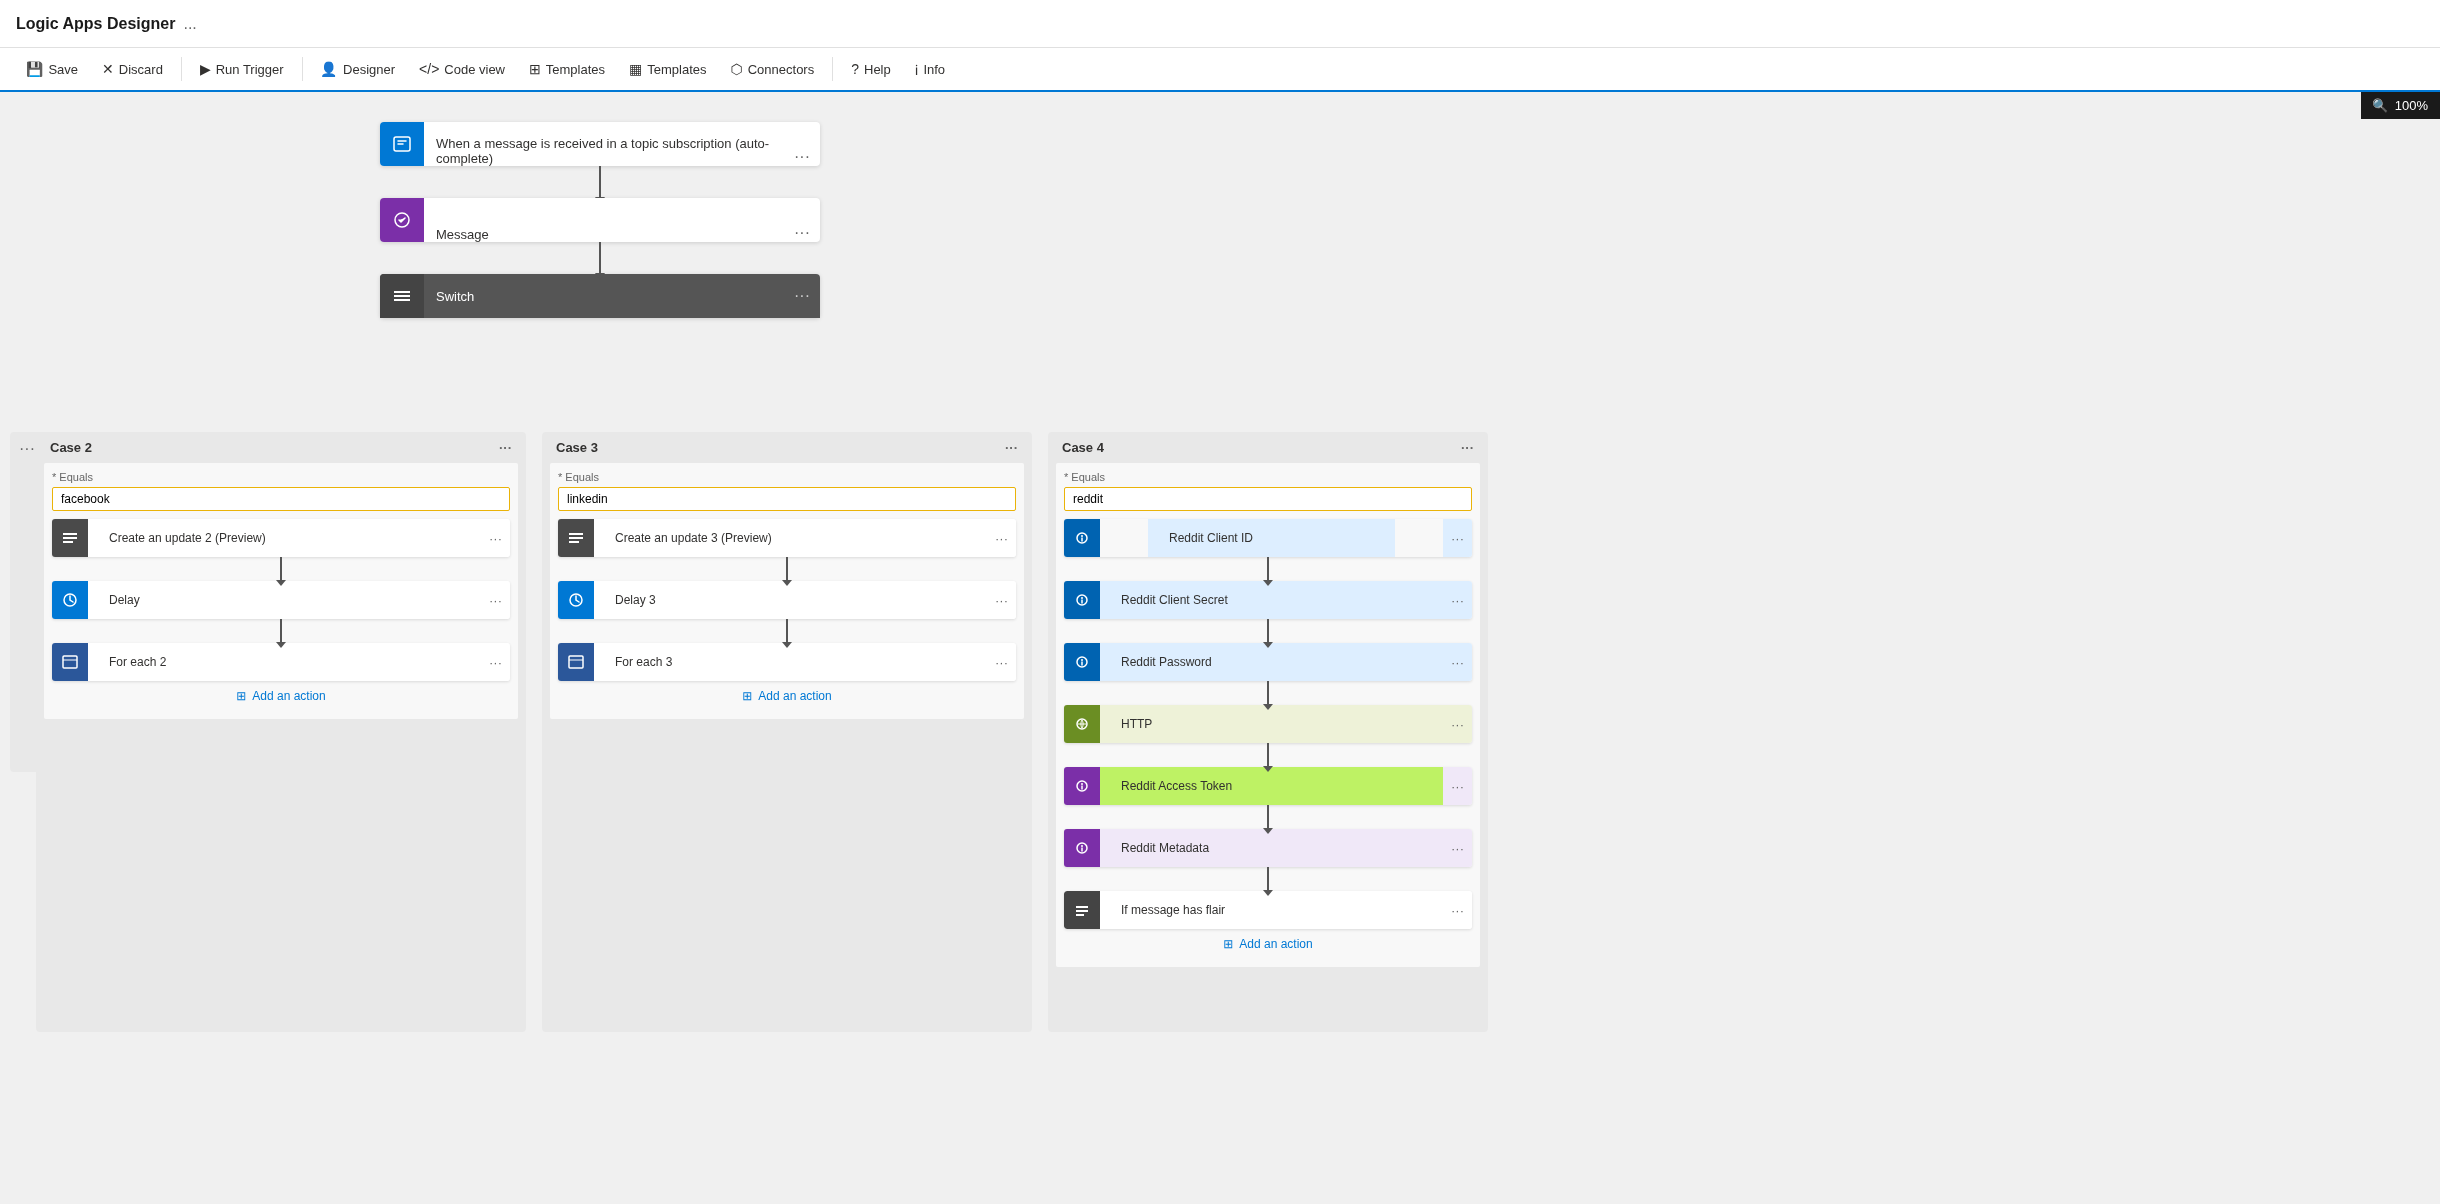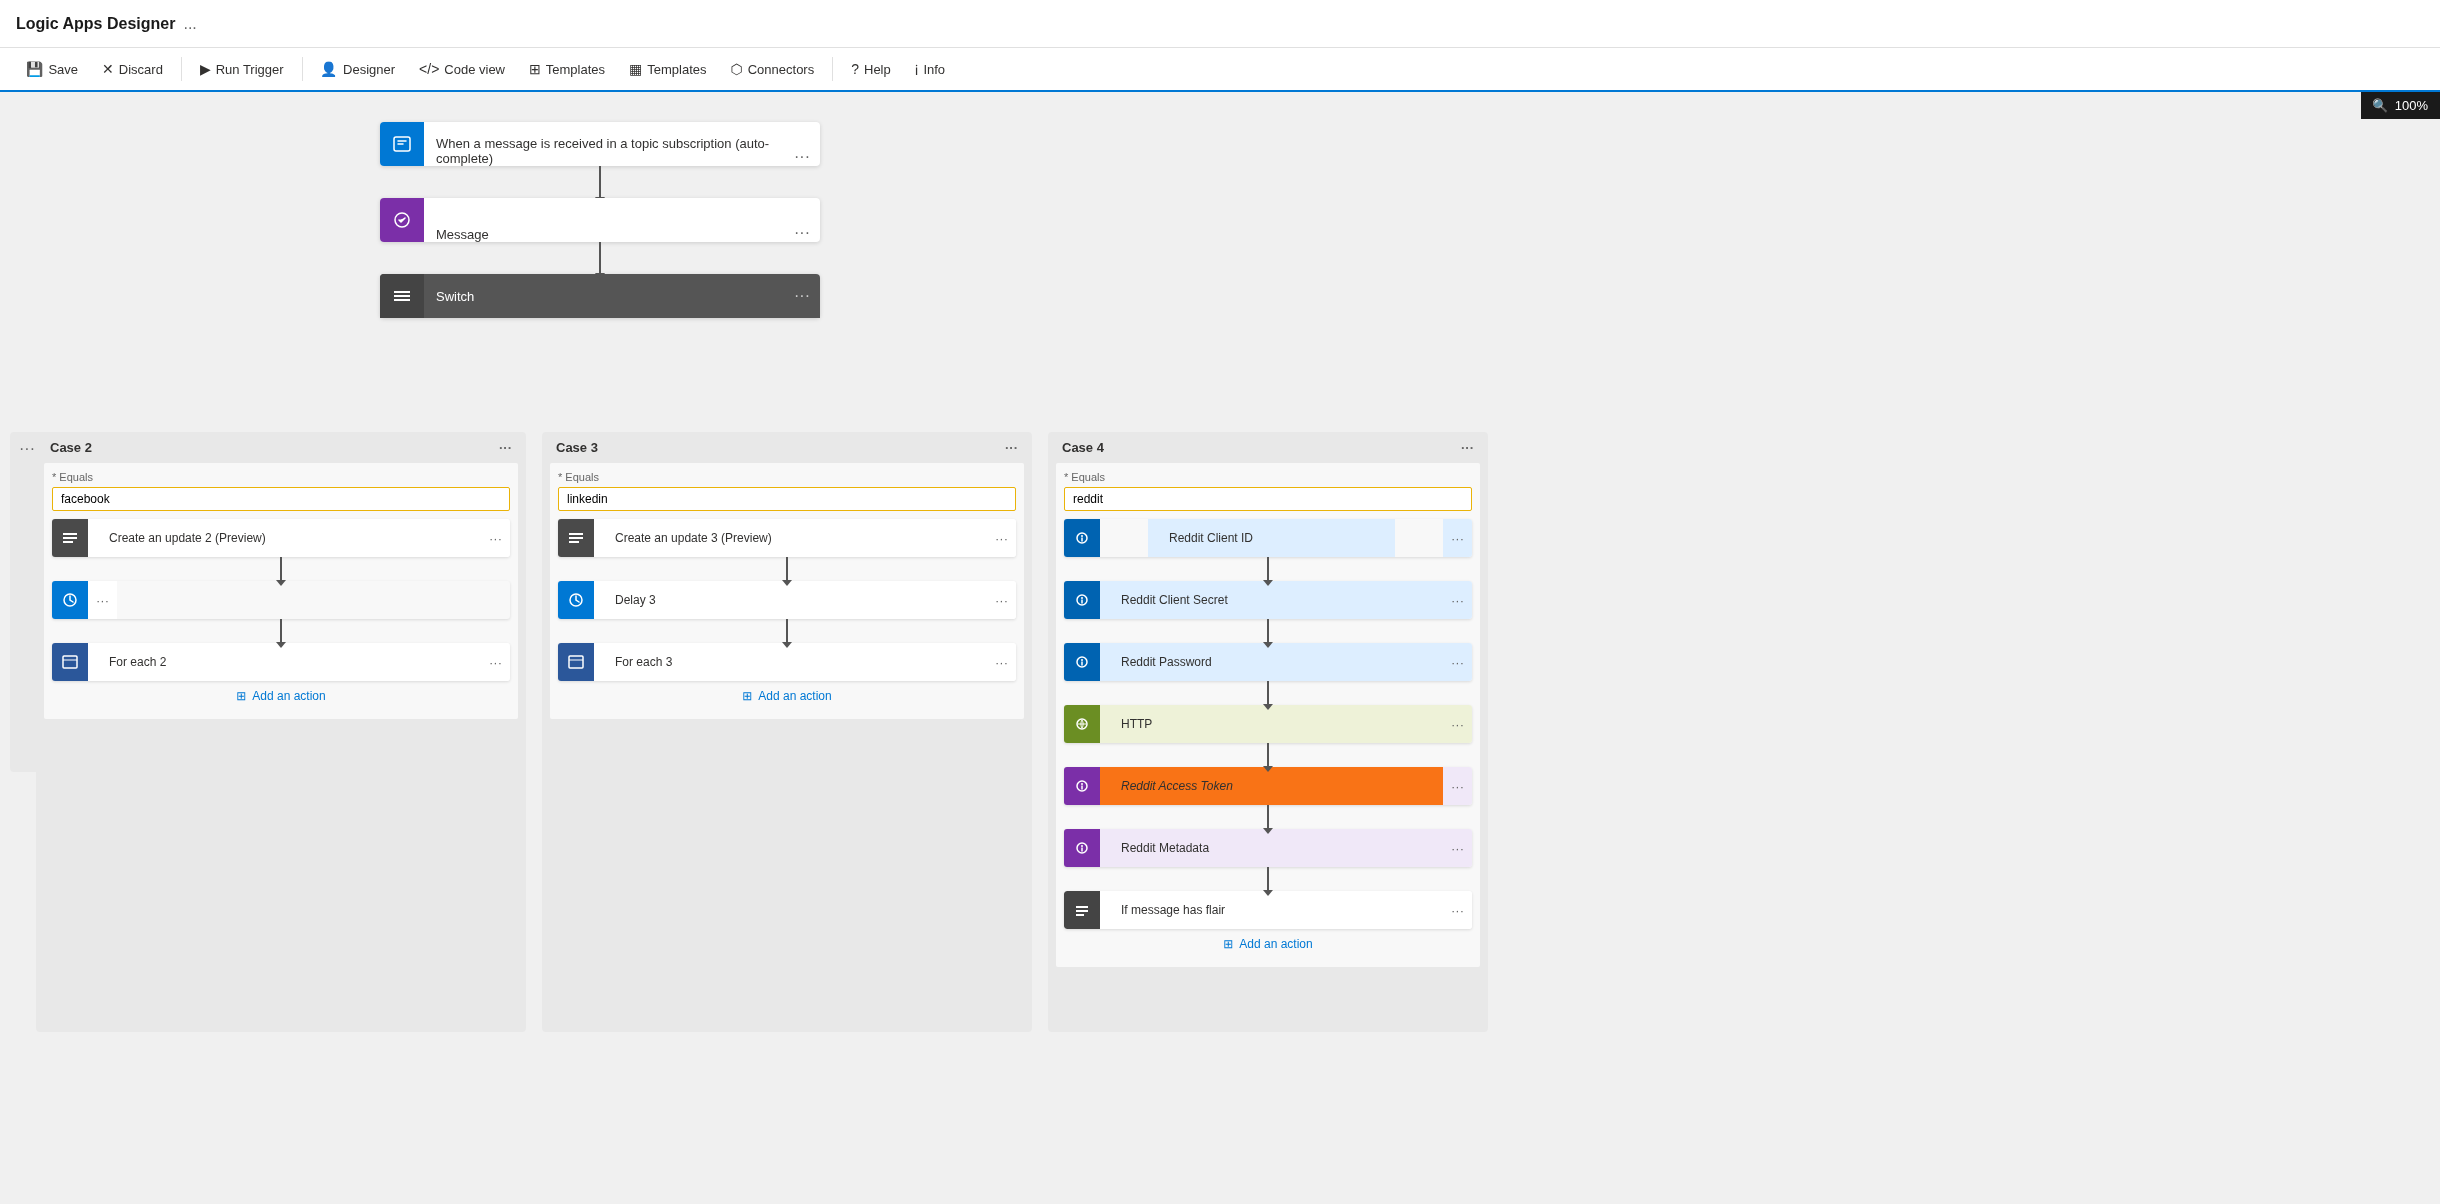--- a/index.html
+++ b/index.html
@@ -483,20 +483,21 @@
 
           <div class="small-arrow"></div>
 
           <div class="sub-node sub-node-blue">
             <div class="sub-node-icon">
               <svg width="16" height="16" viewBox="0 0 16 16" fill="none">
                 <circle cx="8" cy="8" r="6" stroke="white" stroke-width="1.5"></circle>
                 <path d="M8 4v4l3 2" stroke="white" stroke-width="1.5" stroke-linecap="round"></path>
               </svg>
             </div>
+            <div class="sub-node-label">Delay</div>
             <div class="sub-node-menu">···</div>
           </div>
 
           <div class="small-arrow"></div>
 
           <div class="sub-node sub-node-dark-blue">
             <div class="sub-node-icon">
               <svg width="16" height="16" viewBox="0 0 16 16" fill="none">
                 <rect x="1" y="2" width="14" height="12" rx="1" stroke="white" stroke-width="1.5"></rect>
                 <path d="M1 6h14" stroke="white" stroke-width="1"></path>
@@ -632,21 +633,21 @@
           <div class="small-arrow"></div>
 
           <div class="sub-node">
             <div class="sub-node-icon" style="background:#7b2fa8;">
               <svg width="14" height="14" viewBox="0 0 14 14" fill="none">
                 <circle cx="7" cy="7" r="5" stroke="white" stroke-width="1.5"></circle>
                 <circle cx="7" cy="5" r="1" fill="white"></circle>
                 <path d="M7 7v3" stroke="white" stroke-width="1.5" stroke-linecap="round"></path>
               </svg>
             </div>
-            <div class="sub-node-label" style="background:#f97316;font-style:italic;">Reddit Access Token</div>
+            <div class="sub-node-label" style="background:#bef264;">Reddit Access Token</div>
             <div class="sub-node-menu" style="background:#f0e8f8;">···</div>
           </div>
 
           <div class="small-arrow"></div>
 
           <div class="sub-node">
             <div class="sub-node-icon" style="background:#7b2fa8;">
               <svg width="14" height="14" viewBox="0 0 14 14" fill="none">
                 <circle cx="7" cy="7" r="5" stroke="white" stroke-width="1.5"></circle>
                 <circle cx="7" cy="5" r="1" fill="white"></circle>

